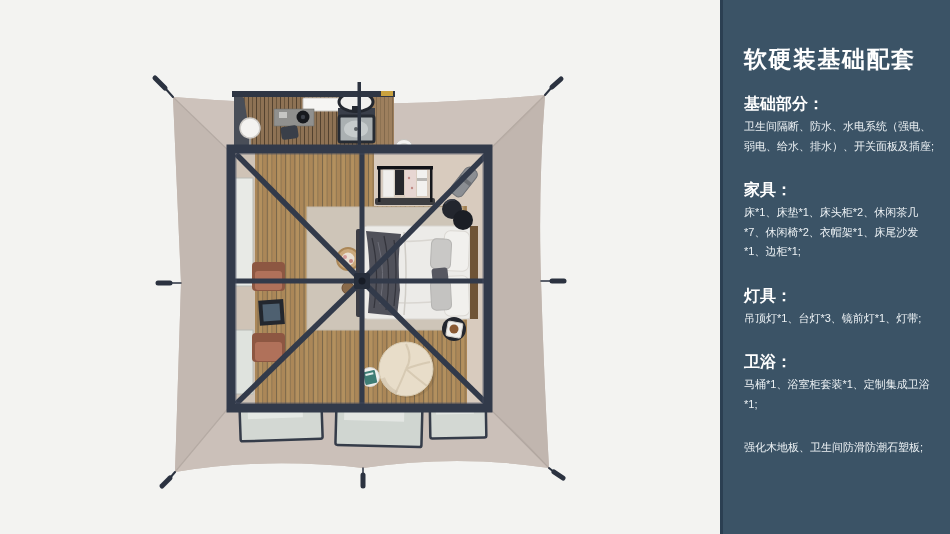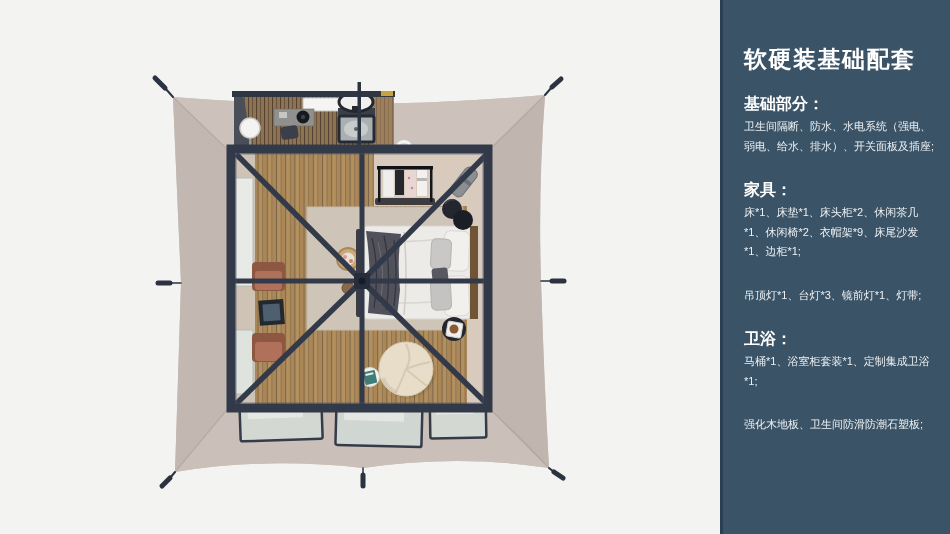--- a/index.html
+++ b/index.html
@@ -272,24 +272,25 @@
   <aside class="panel">
     <h1>软硬装基础配套</h1>
 
     <section>
       <h2>基础部分：</h2>
       <p>卫生间隔断、防水、水电系统（强电、弱电、给水、排水）、开关面板及插座;</p>
     </section>
 
     <section>
       <h2>家具：</h2>
-      <p>床*1、床垫*1、床头柜*2、休闲茶几*1、休闲椅*2、衣帽架*9、床尾沙发*1、边柜*1;</p>
-    </section>
-
-    <section>
+      <p>床*1、床垫*1、床头柜*2、休闲茶几*7、休闲椅*2、衣帽架*1、床尾沙发*1、边柜*1;</p>
+    </section>
+
+    <section>
+      <h2>灯具：</h2>
       <p>吊顶灯*1、台灯*3、镜前灯*1、灯带;</p>
     </section>
 
     <section>
       <h2>卫浴：</h2>
       <p>马桶*1、浴室柜套装*1、定制集成卫浴*1;</p>
     </section>
 
     <section>
       <p>强化木地板、卫生间防滑防潮石塑板;</p>

